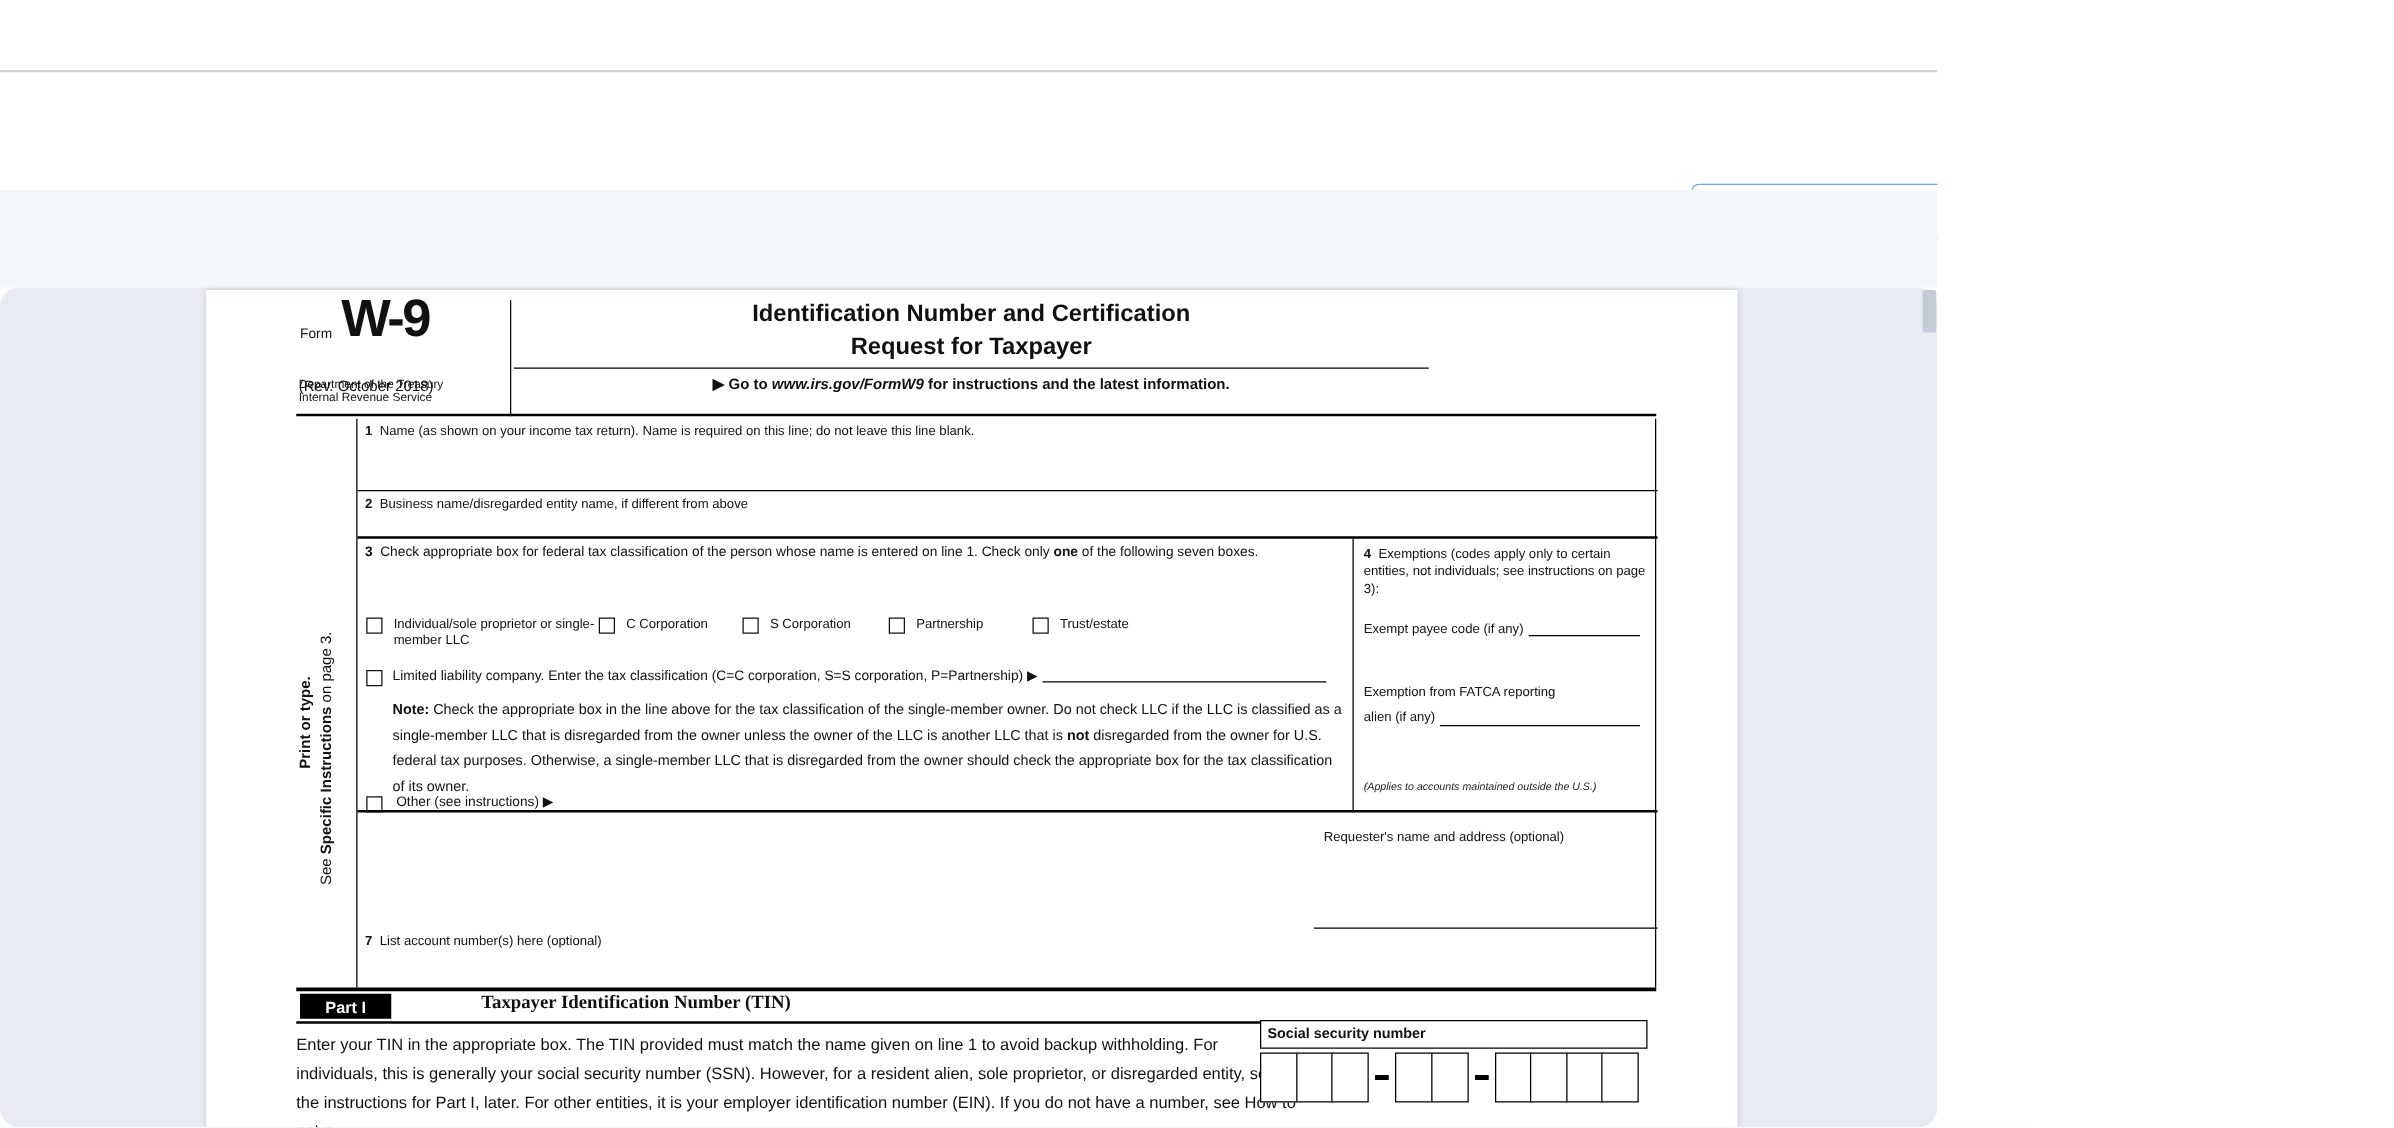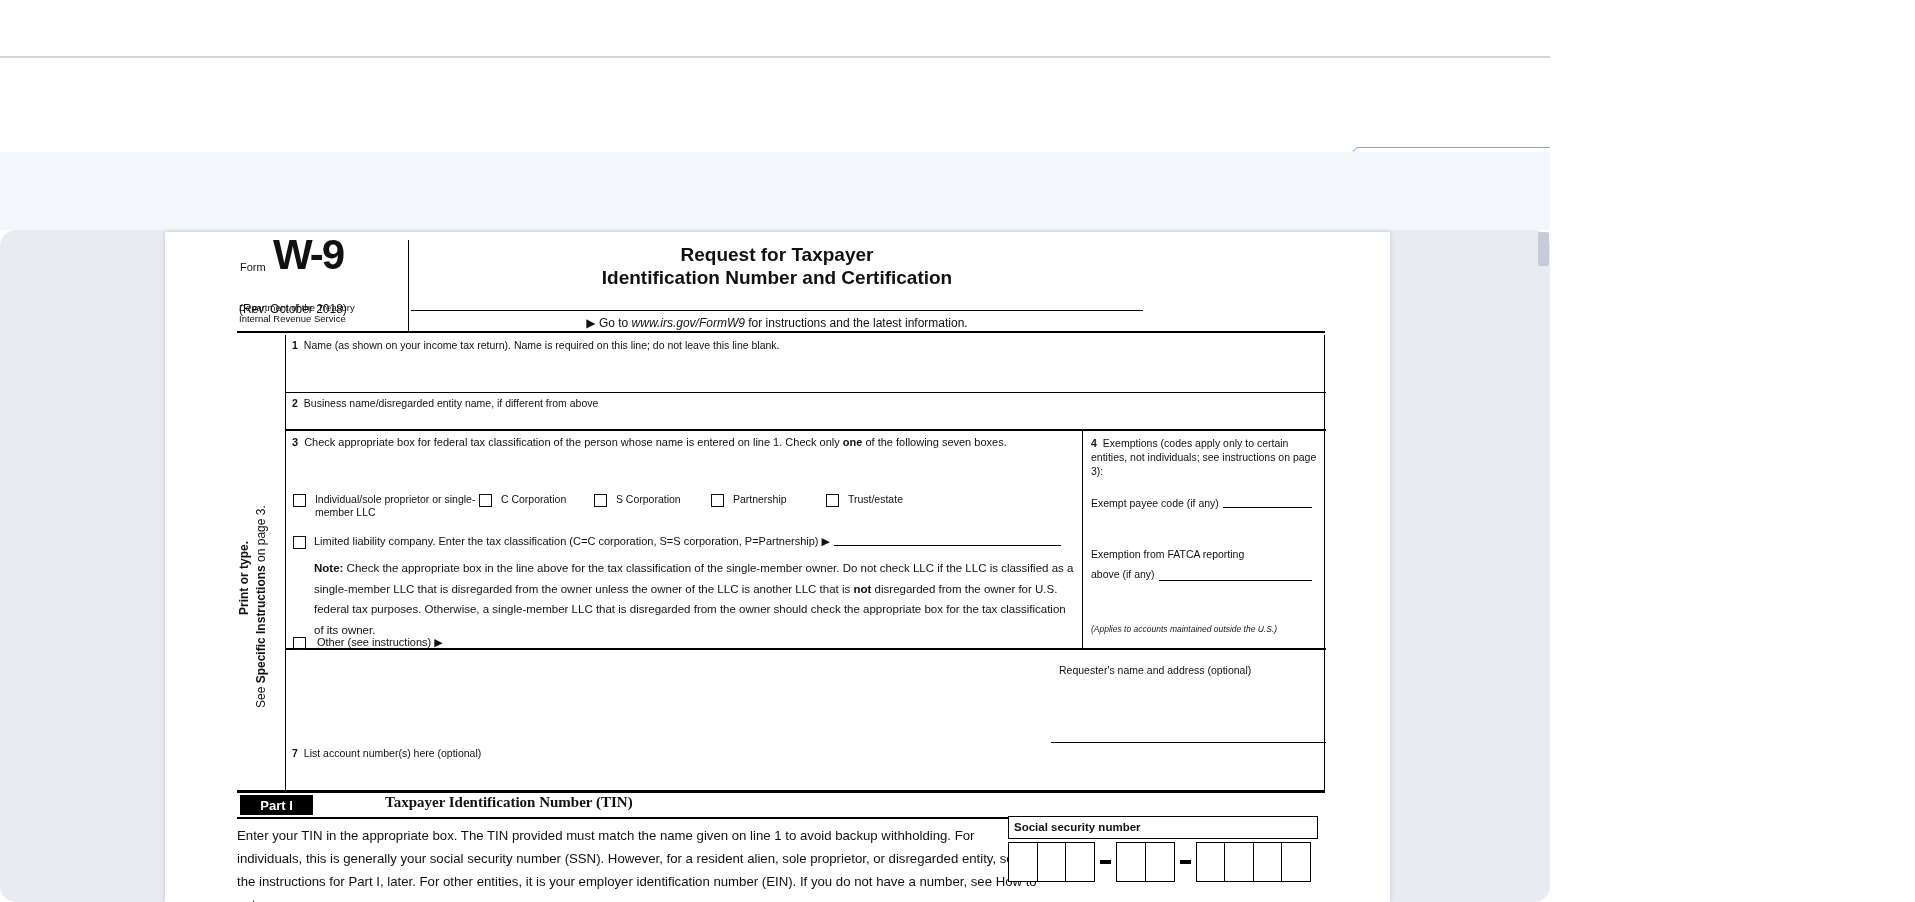--- a/index.html
+++ b/index.html
@@ -36,21 +36,21 @@
   
   .fh { position:absolute; left:72px; top:8px; width:1088px; height:93px; border-bottom:2.5px solid #000; }
   .fh-left { position:absolute; left:0; top:0; width:172px; height:93px; border-right:1.5px solid #000; }
   .fw-word { position:absolute; left:3px; top:21px; font-size:11px; }
   .fw-num { position:absolute; left:36px; top:-9px; font-size:42px; font-weight:700; letter-spacing:-2px; }
   .fw-rev { position:absolute; left:2px; top:62px; font-size:12px; }
   .fw-dept { position:absolute; left:2px; top:62px; font-size:9.5px; }
   .fw-svc { position:absolute; left:2px; top:73px; font-size:9.5px; }
   .fh-center { position:absolute; left:174px; top:0; width:732px; height:93px; text-align:center; }
   .fh-title { font-size:19px; font-weight:700; line-height:23px; margin-top:3px; }
-  .fh-goto { border-top:1.5px solid #000; margin-top:21px; padding-top:5px; font-size:12px; font-weight:400; }
+  .fh-goto { border-top:1.5px solid #000; margin-top:5px; padding-top:5px; font-size:12px; font-weight:700; }
   .fh-goto i { font-style:italic; }
   .fh-right { position:absolute; left:908px; top:0; width:180px; height:93px; border-left:1.5px solid #000;
     padding:15px 6px 0 15px; font-size:13.5px; font-weight:700; line-height:18.5px; }
 
   
   .rot { writing-mode:vertical-rl; transform:rotate(180deg); font-size:12px; white-space:nowrap; }
   .rot1 { position:absolute; left:72px; top:273px; height:110px; font-weight:700; }
   .rot2 { position:absolute; left:89px; top:158px; height:318px; }
 
   
@@ -72,21 +72,21 @@
   .cb { display:inline-block; width:13px; height:13px; border:1.5px solid #111; vertical-align:top; margin-top:1px; }
   .cbpair .lbl { display:inline-block; margin-left:6px; font-size:10.5px; line-height:13px; vertical-align:top; }
   .llc-row { position:absolute; left:7px; top:104px; width:774px; display:flex; align-items:flex-start; }
   .llc-row .txt { margin-left:8px; font-size:11px; }
   .fill-line { flex:1; border-bottom:1.5px solid #000; height:11px; margin:0 6px 0 4px; }
   .note { position:absolute; left:28px; top:127px; width:762px; font-size:11.5px; line-height:20.5px; }
   .other-row { position:absolute; left:7px; top:205px; }
   .other-row .txt { margin-left:8px; font-size:11px; }
 
   .s4-title { position:absolute; left:8px; top:5px; width:226px; font-size:10.5px; line-height:14px; }
-  .s4-exempt { position:absolute; left:8px; top:66px; width:227px; display:flex; align-items:flex-start; font-size:10.5px; }
+  .s4-exempt { position:absolute; left:8px; top:66px; width:227px; display:flex; align-items:center; font-size:10.5px; }
   .s4-f1 { position:absolute; left:8px; top:117px; font-size:10.5px; }
   .s4-f2 { position:absolute; left:8px; top:137px; width:227px; display:flex; align-items:flex-end; font-size:10.5px; }
   .s4-applies { position:absolute; left:8px; top:192px; font-size:8.5px; font-style:italic; color:#222; }
 
   
   .p1-heavy { position:absolute; left:72px; top:558px; width:1088px; height:2.5px; background:#000; }
   .p1-label { position:absolute; left:75px; top:563px; width:73px; height:20px; background:#000; color:#fff;
     font-size:13px; font-weight:700; display:flex; align-items:center; justify-content:center; }
   .p1-title { position:absolute; left:220px; top:562px; font-size:15px; font-weight:700;font-family:Liberation Serif, serif; }
   .p1-thin { position:absolute; left:72px; top:585px; width:771px; height:1.5px; background:#000; }
@@ -136,22 +136,22 @@
 
         <div class="fh">
           <div class="fh-left">
             <span class="fw-word">Form</span>
             <span class="fw-num">W-9</span>
             <span class="fw-rev">(Rev. October 2018)</span>
             <span class="fw-dept">Department of the Treasury</span>
             <span class="fw-svc">Internal Revenue Service</span>
           </div>
           <div class="fh-center">
+            <div class="fh-title" style="margin-top:0;">Identification Number and Certification</div>
             <div class="fh-title">Request for Taxpayer</div>
-            <div class="fh-title" style="margin-top:0;">Identification Number and Certification</div>
             <div class="fh-goto">
               <span>▶ </span><span>Go to </span><i>www.irs.gov/FormW9</i><span> for instructions and the latest information.</span>
             </div>
           </div>
         </div>
 
         <div class="rot rot1">Print or type.</div>
         <div class="rot rot2">
           <span>See </span><b>Specific Instructions</b><span> on page 3.</span>
         </div>
@@ -211,21 +211,21 @@
           <div class="cell c4">
             <div class="s4-title">
               <b class="num">4</b><span>Exemptions (codes apply only to certain entities, not individuals; see instructions on page 3):</span>
             </div>
             <div class="s4-exempt">
               <span>Exempt payee code (if any)</span>
               <span class="fill-line"></span>
             </div>
             <div class="s4-f1">Exemption from FATCA reporting</div>
             <div class="s4-f2">
-              <span>above (if any)</span>
+              <span>alien (if any)</span>
               <span class="fill-line"></span>
             </div>
             <div class="s4-applies">(Applies to accounts maintained outside the U.S.)</div>
           </div>
 
           <div class="cell creq">Requester's name and address (optional)</div>
 
 
           <div class="cell c7">
             <b class="num">7</b><span>List account number(s) here (optional)</span>

